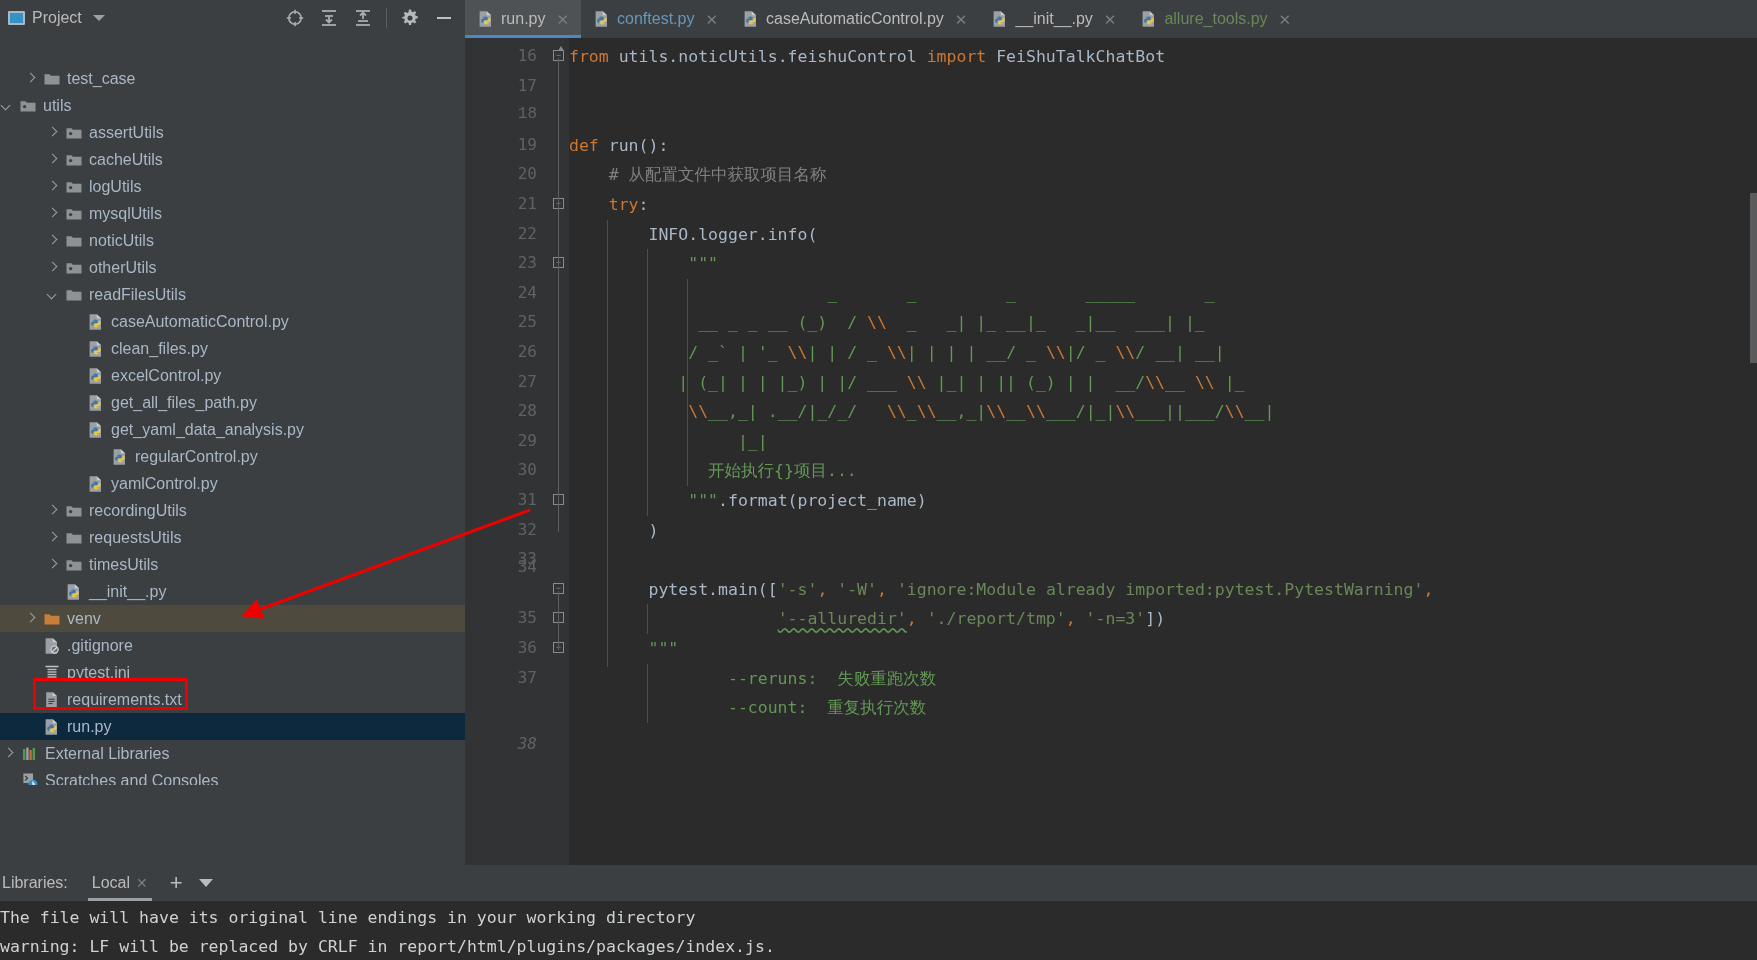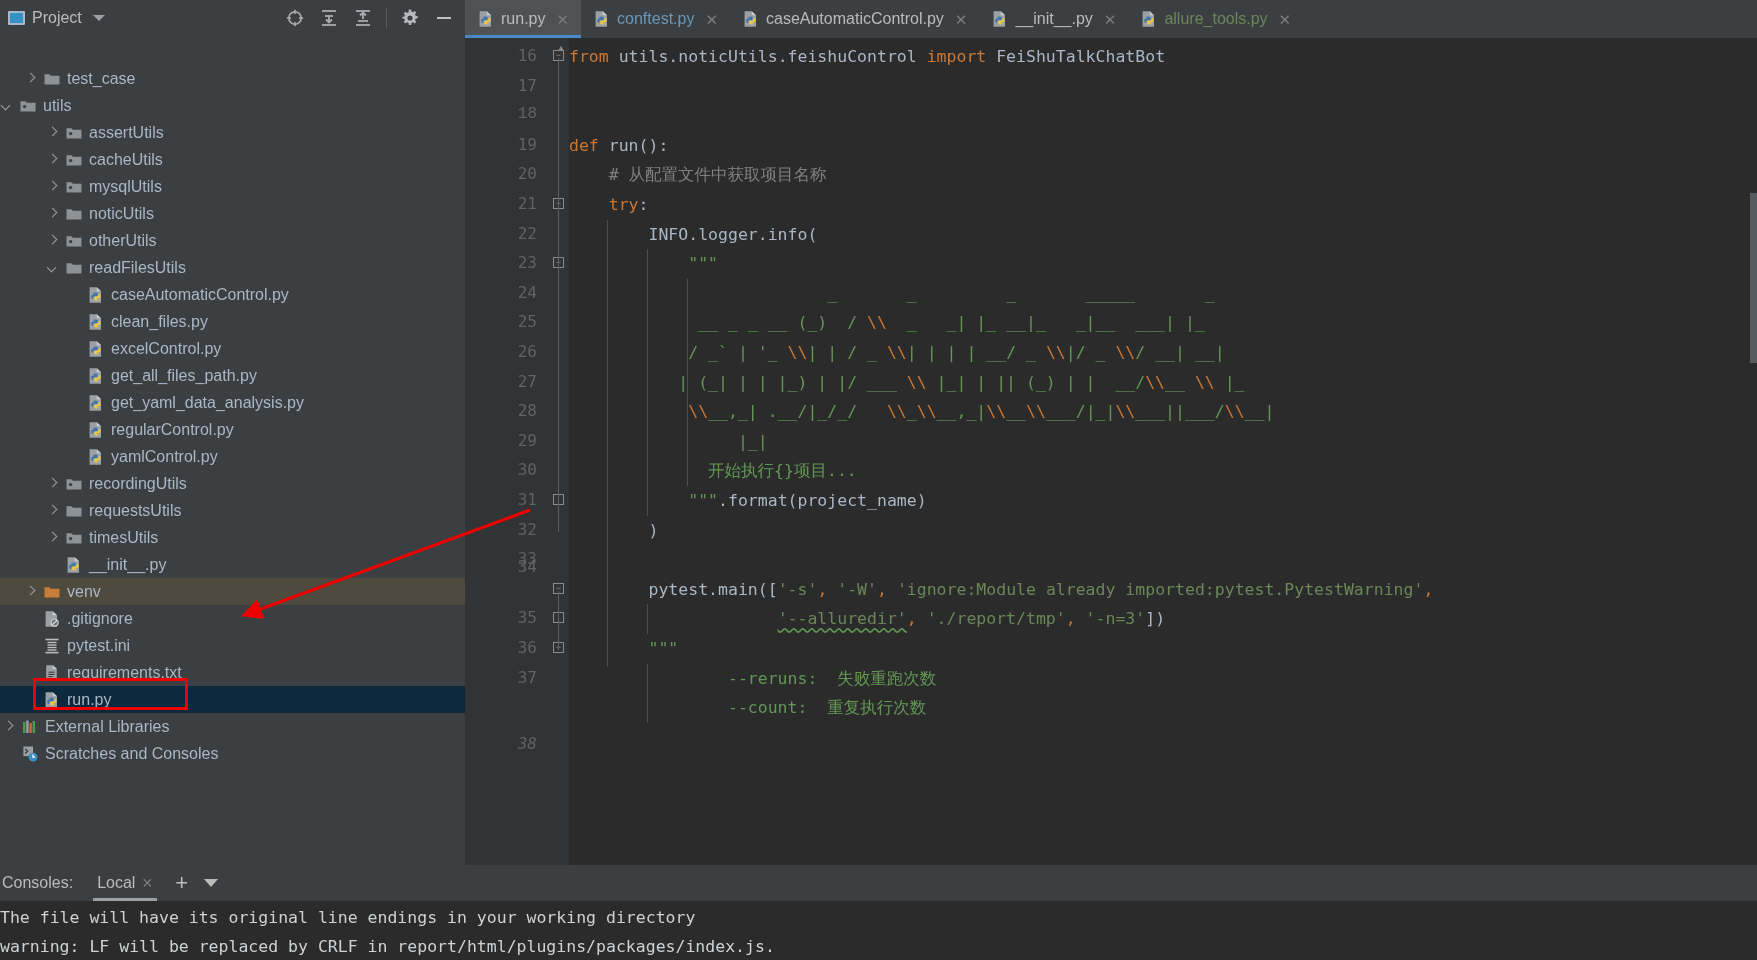--- a/index.html
+++ b/index.html
@@ -267,20 +267,30 @@
           <span class="label">cacheUtils</span>
         </div>
         <div class="row" style="padding-left: 46px;">
           <span class="arrow closed"></span>
           <span class="ico" style="margin-left: 5px;">
             <svg width="18" height="18" viewBox="0 0 18 18">
               <path class="fold-body" d="M1.5 4.2h5l1.3 1.6h8.7v8.6H1.5z"></path>
               <circle cx="5.6" cy="9.6" r="1.7" fill="#3c3f41"></circle>
             </svg>
           </span>
+          <span class="label">logUtils</span>
+        </div>
+        <div class="row" style="padding-left: 46px;">
+          <span class="arrow closed"></span>
+          <span class="ico" style="margin-left: 5px;">
+            <svg width="18" height="18" viewBox="0 0 18 18">
+              <path class="fold-body" d="M1.5 4.2h5l1.3 1.6h8.7v8.6H1.5z"></path>
+              <circle cx="5.6" cy="9.6" r="1.7" fill="#3c3f41"></circle>
+            </svg>
+          </span>
           <span class="label">mysqlUtils</span>
         </div>
         <div class="row" style="padding-left: 46px;">
           <span class="arrow closed"></span>
           <span class="ico" style="margin-left: 5px;">
             <svg width="18" height="18" viewBox="0 0 18 18">
               <path class="fold-body" d="M1.5 4.2h5l1.3 1.6h8.7v8.6H1.5z"></path>
             </svg>
           </span>
           <span class="label">noticUtils</span>
@@ -357,21 +367,21 @@
           <span class="ico" style="margin-left: 5px;">
             <svg width="18" height="18" viewBox="0 0 18 18">
               <path d="M2.6 1.2h7.2l4.2 4.1v11.4H2.6z" fill="#9aa0a6"></path>
               <path d="M9.8 1.2l4.2 4.1H9.8z" fill="#c7cdd2"></path>
               <path d="M8.2 6.4c-2 0-2 .9-2 .9v1.1h2.1v.4H5.5s-1.3-.1-1.3 2 1.2 1.9 1.2 1.9h.8v-1.2s-.05-1.2 1.1-1.2h2c.9 0 1.3-.8 1.3-1.5V7.3s.1-.9-2.4-.9zm-1.1.6a.42.42 0 110 .84.42.42 0 010-.84z" fill="#3c74a8"></path>
               <path d="M9.6 14.4c2 0 2-.9 2-.9v-1.1H9.5v-.4h2.8s1.3.1 1.3-2-1.2-1.9-1.2-1.9h-.8v1.2s.05 1.2-1.1 1.2h-2c-.9 0-1.3.8-1.3 1.5v1.5s-.1.9 2.4.9zm1.1-.6a.42.42 0 110-.84.42.42 0 010 .84z" fill="#efc83c"></path>
             </svg>
           </span>
           <span class="label">get_yaml_data_analysis.py</span>
         </div>
-        <div class="row" style="padding-left: 68px;">
+        <div class="row" style="padding-left: 92px;">
           <span class="arrow"></span>
           <span class="ico" style="margin-left: 5px;">
             <svg width="18" height="18" viewBox="0 0 18 18">
               <path d="M2.6 1.2h7.2l4.2 4.1v11.4H2.6z" fill="#9aa0a6"></path>
               <path d="M9.8 1.2l4.2 4.1H9.8z" fill="#c7cdd2"></path>
               <path d="M8.2 6.4c-2 0-2 .9-2 .9v1.1h2.1v.4H5.5s-1.3-.1-1.3 2 1.2 1.9 1.2 1.9h.8v-1.2s-.05-1.2 1.1-1.2h2c.9 0 1.3-.8 1.3-1.5V7.3s.1-.9-2.4-.9zm-1.1.6a.42.42 0 110 .84.42.42 0 010-.84z" fill="#3c74a8"></path>
               <path d="M9.6 14.4c2 0 2-.9 2-.9v-1.1H9.5v-.4h2.8s1.3.1 1.3-2-1.2-1.9-1.2-1.9h-.8v1.2s.05 1.2-1.1 1.2h-2c-.9 0-1.3.8-1.3 1.5v1.5s-.1.9 2.4.9zm1.1-.6a.42.42 0 110-.84.42.42 0 010 .84z" fill="#efc83c"></path>
             </svg>
           </span>
           <span class="label">regularControl.py</span>
@@ -609,21 +619,21 @@
           <div class="foldline" style="top: 227.2px; height: 266.4px;"></div>
           <div class="foldline" style="top: 552.8px; height: 59.2px;"></div>
         </div>
       <div id="code"><div class="cl" style="top: 4px;"><span class="kw">from</span> utils.noticUtils.feishuControl <span class="kw">import</span> FeiShuTalkChatBot</div><div class="cl" style="top: 33.6px;"></div><div class="cl" style="top: 63.2px;"></div><div class="cl" style="top: 92.8px;"><span class="kw">def</span> <span class="fn">run</span>():</div><div class="cl" style="top: 122.4px;">    <span class="cmt"># 从配置文件中获取项目名称</span></div><div class="cl" style="top: 152px;">    <span class="kw">try</span>:</div><div class="cl" style="top: 181.6px;">        INFO.logger.info(</div><div class="cl" style="top: 211.2px;">            <span class="doc">"""</span></div><div class="cl" style="top: 240.8px;">                          <span class="doc">_       _         _       _____       _</span></div><div class="cl" style="top: 270.4px;">             <span class="doc">__ _ _ __ (_)  / </span><span class="docbr">\\</span><span class="doc">  _   _| |_ __|_   _|__  ___| |_</span></div><div class="cl" style="top: 300px;">            <span class="doc">/ _` | '_ </span><span class="docbr">\\</span><span class="doc">| | / _ </span><span class="docbr">\\</span><span class="doc">| | | | __/ _ </span><span class="docbr">\\</span><span class="doc">|/ _ </span><span class="docbr">\\</span><span class="doc">/ __| __|</span></div><div class="cl" style="top: 329.6px;">           <span class="doc">| (_| | | |_) | |/ ___ </span><span class="docbr">\\</span><span class="doc"> |_| | || (_) | |  __/</span><span class="docbr">\\</span><span class="doc">__ </span><span class="docbr">\\</span><span class="doc"> |_</span></div><div class="cl" style="top: 359.2px;">            <span class="docbr">\\</span><span class="doc">__,_| .__/|_/_/   </span><span class="docbr">\\</span><span class="doc">_</span><span class="docbr">\\</span><span class="doc">__,_|</span><span class="docbr">\\</span><span class="doc">__</span><span class="docbr">\\</span><span class="doc">___/|_|</span><span class="docbr">\\</span><span class="doc">___||___/</span><span class="docbr">\\</span><span class="doc">__|</span></div><div class="cl" style="top: 388.8px;">                 <span class="doc">|_|</span></div><div class="cl" style="top: 418.4px;">              <span class="doc">开始执行{}项目...</span></div><div class="cl" style="top: 448px;">            <span class="doc">"""</span>.format(project_name)</div><div class="cl" style="top: 477.6px;">        )</div><div class="cl" style="top: 507.2px;"></div><div class="cl" style="top: 536.8px;">        pytest.main([<span class="str">'-s'</span><span class="kw">,</span> <span class="str">'-W'</span><span class="kw">,</span> <span class="str">'ignore:Module already imported:pytest.PytestWarning'</span><span class="kw">,</span></div><div class="cl" style="top: 566.4px;">                     <span class="str"><span class="typo">'--alluredir'</span></span><span class="kw">,</span> <span class="str">'./report/tmp'</span><span class="kw">,</span> <span class="str">'-n=3'</span>])</div><div class="cl" style="top: 596px;">        <span class="doc">"""</span></div><div class="cl" style="top: 625.6px;">                <span class="doc">--reruns:  失败重跑次数</span></div><div class="cl" style="top: 655.2px;">                <span class="doc">--count:  重复执行次数</span></div><div class="indent-guide" style="left: 38px; top: 181.6px; height: 444px;"></div><div class="indent-guide" style="left: 78px; top: 211.2px; height: 266.4px;"></div><div class="indent-guide" style="left: 118px; top: 240.8px; height: 207.2px;"></div><div class="indent-guide" style="left: 38px; top: 536.8px; height: 91.76px;"></div><div class="indent-guide" style="left: 78px; top: 566.4px; height: 29.6px;"></div><div class="indent-guide" style="left: 78px; top: 625.6px; height: 59.2px;"></div></div>
       <div id="vscroll-thumb" style="top:155px;"></div>
     </div>
   </div>
 
   <div id="terminal">
     <div id="term-head">
-      <span class="tlabel">Consoles:</span>
+      <span class="tlabel">Libraries:</span>
       <span id="term-tab">
         <span>Local</span>
         <span class="tclose">✕</span>
       </span>
       <span class="term-plus">+</span>
       <span class="term-chev"></span>
     </div>
     <div id="term-body"><div>The file will have its original line endings in your working directory</div><div>warning: LF will be replaced by CRLF in report/html/plugins/packages/index.js.</div></div>
   </div>
 

